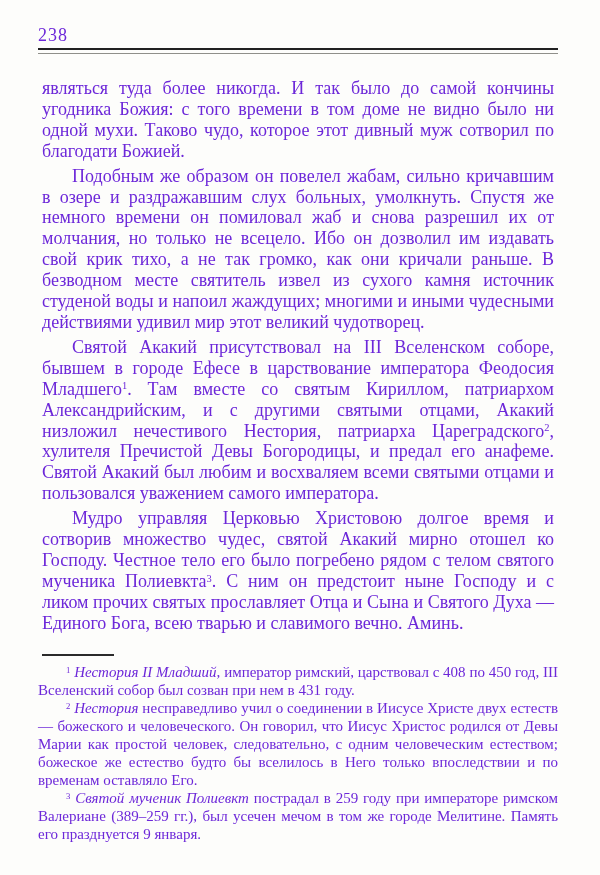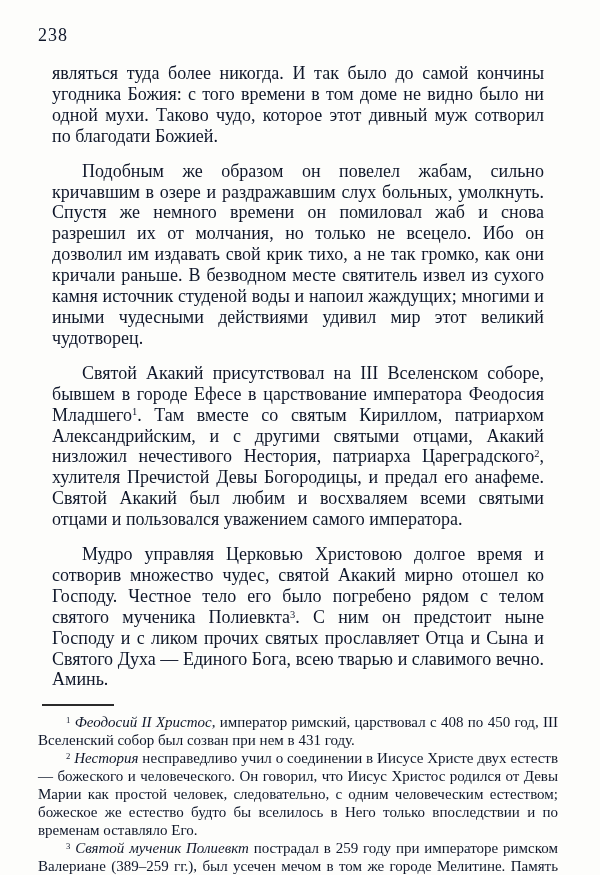--- a/index.html
+++ b/index.html
@@ -8,21 +8,21 @@
     background: #e8e8e6;
   }
   .page {
     position: relative;
     width: 600px;
     height: 875px;
     box-sizing: border-box;
     margin: 0 auto;
     padding: 24px 42px 32px 38px;
     background: #fdfdfb;
-    color: #0f172a;
+    color: #6d28d9;
     font-family: "Liberation Serif", "DejaVu Serif", serif;
     display: flex;
     flex-direction: column;
     overflow: hidden;
   }
   
   .running-head {
     position: relative;
     text-align: center;
     font-size: 18px;
@@ -57,21 +57,21 @@
   
   .body-text {
     margin-top: 20px;
     font-size: 18px;
     line-height: 20.9px;
     text-align: justify;
     hyphens: auto;
     -webkit-hyphens: auto;
   }
   .body-text p {
-    margin: 14px;
+    margin: 4px;
     padding: 0;
     font-family: Liberation Serif, serif;
   }
   .body-text p.indent {
     text-indent: 30px;
   }
   sup.fn-ref {
     font-size: 0.58em;
     line-height: 0;
     position: relative;
@@ -116,19 +116,19 @@
   <div class="body-text" id="body-text">
       <p class=""><span>являться туда более никогда. И так было до самой кончины угодника Божия: с того времени в том доме не видно было ни одной мухи. Таково чудо, которое этот дивный муж сотворил по благодати Божией.</span></p>
       <p class="indent"><span>Подобным же образом он повелел жабам, сильно кричавшим в озере и раздражавшим слух больных, умолкнуть. Спустя же немного времени он помиловал жаб и снова разрешил их от молчания, но только не всецело. Ибо он дозволил им издавать свой крик тихо, а не так громко, как они кричали раньше. В безводном месте святитель извел из сухого камня источник студеной воды и напоил жаждущих; многими и иными чудесными действиями удивил мир этот великий чудотворец.</span></p>
       <p class="indent"><span>Святой Акакий присутствовал на III Вселенском соборе, бывшем в городе Ефесе в царствование императора Феодосия Младшего</span><sup class="fn-ref">1</sup><span>. Там вместе со святым Кириллом, патриархом Александрийским, и с другими святыми отцами, Акакий низложил нечестивого Нестория, патриарха Цареградского</span><sup class="fn-ref">2</sup><span>, хулителя Пречистой Девы Богородицы, и предал его анафеме. Святой Акакий был любим и восхваляем всеми святыми отцами и пользовался уважением самого императора.</span></p>
       <p class="indent"><span>Мудро управляя Церковью Христовою долгое время и сотворив множество чудес, святой Акакий мирно отошел ко Господу. Честное тело его было погребено рядом с телом святого мученика Полиевкта</span><sup class="fn-ref">3</sup><span>. С ним он предстоит ныне Господу и с ликом прочих святых прославляет Отца и Сына и Святого Духа — Единого Бога, всею тварью и славимого вечно. Аминь.</span></p>
     </div>
 
   <div class="footnotes">
     <div class="fn-rule"></div>
     <div id="fn-list">
-        <p><sup class="fn-ref">1</sup><span> </span><em>Феодосий II Христос</em><span>, император римский, царствовал с 408 по 450 год, III Вселенский собор был созван при нем в 431 году.</span></p>
+        <p><sup class="fn-ref">1</sup><span> </span><em>Нестория II Младший</em><span>, император римский, царствовал с 408 по 450 год, III Вселенский собор был созван при нем в 431 году.</span></p>
         <p><sup class="fn-ref">2</sup><span> </span><em>Нестория</em><span> несправедливо учил о соединении в Иисусе Христе двух естеств — божеского и человеческого. Он говорил, что Иисус Христос родился от Девы Марии как простой человек, следовательно, с одним человеческим естеством; божеское же естество будто бы вселилось в Него только впоследствии и по временам оставляло Его.</span></p>
         <p><sup class="fn-ref">3</sup><span> </span><em>Святой мученик Полиевкт</em><span> пострадал в 259 году при императоре римском Валериане (389–259 гг.), был усечен мечом в том же городе Мелитине. Память его празднуется 9 января.</span></p>
       </div>
   </div>
 
 </div>
 
 </body></html>

